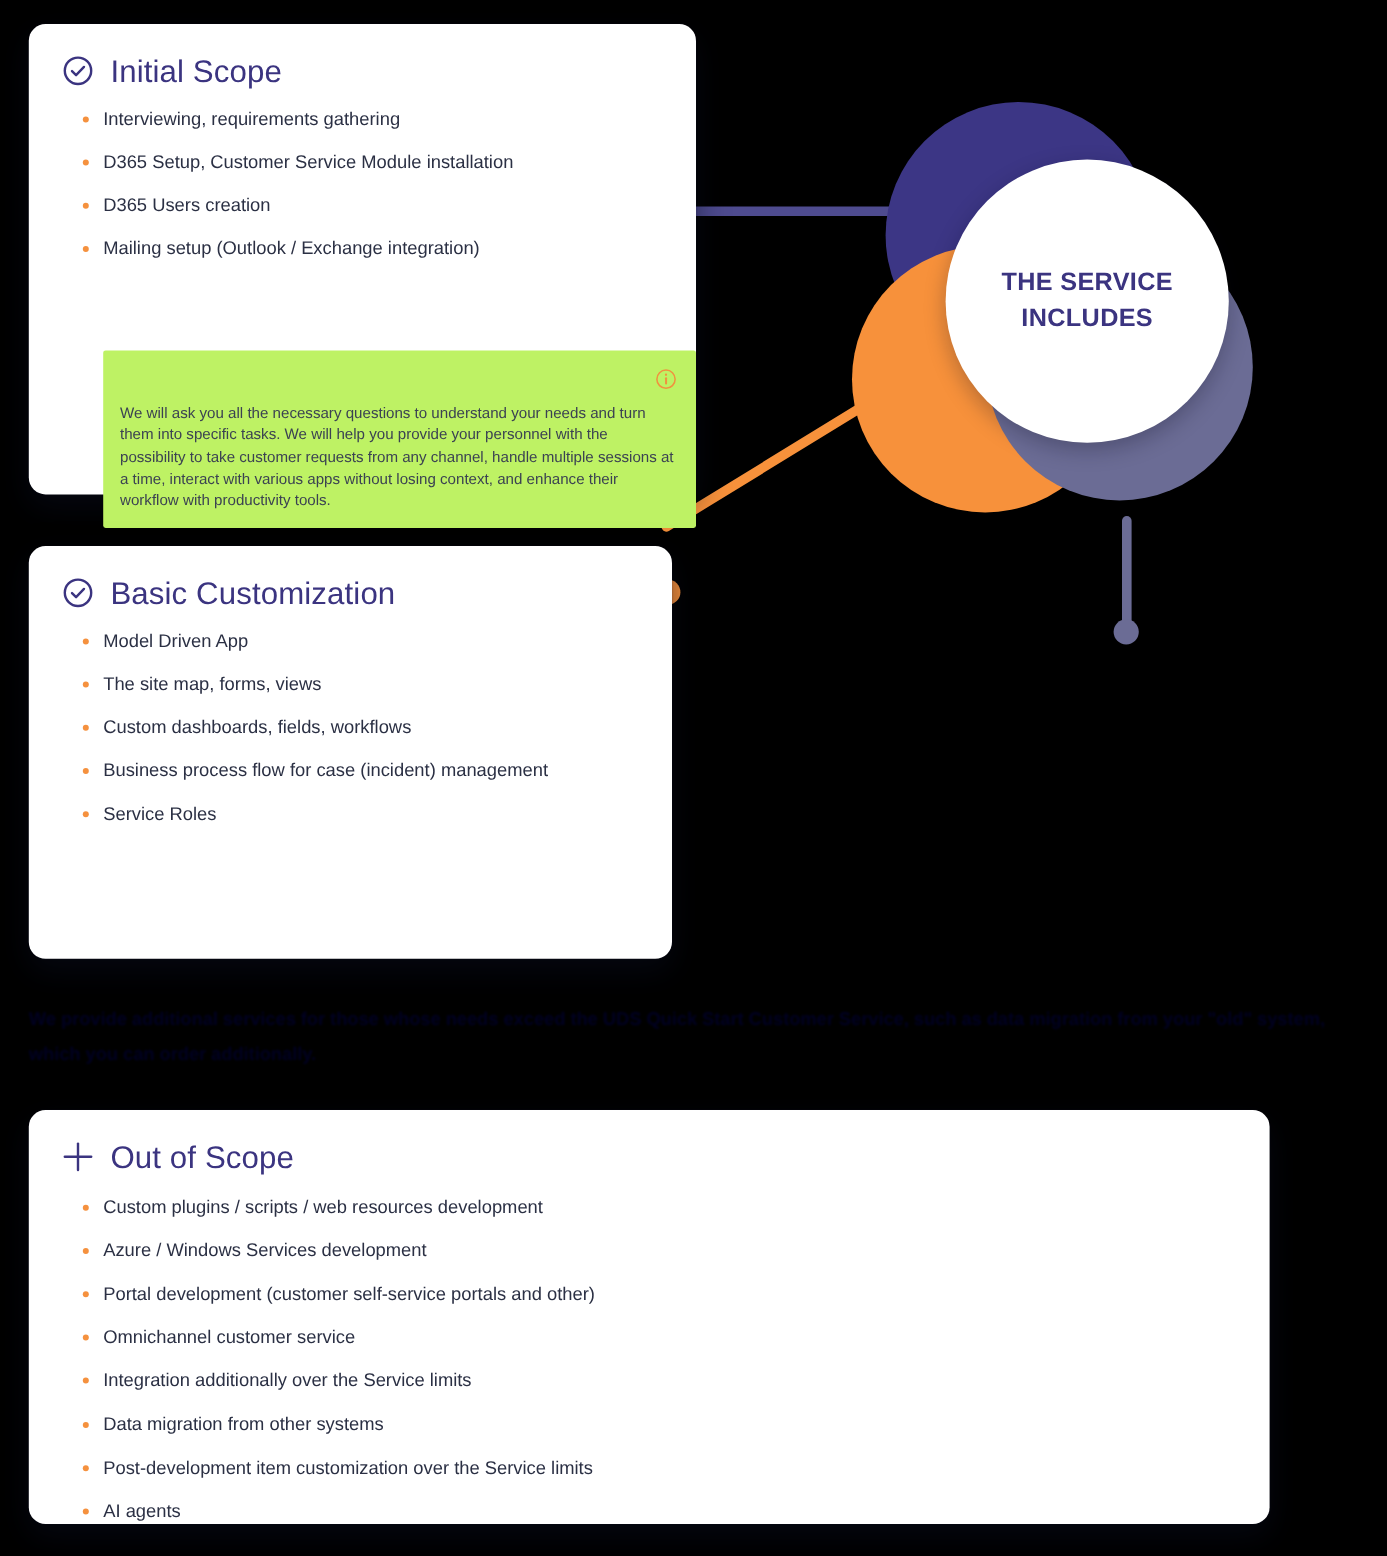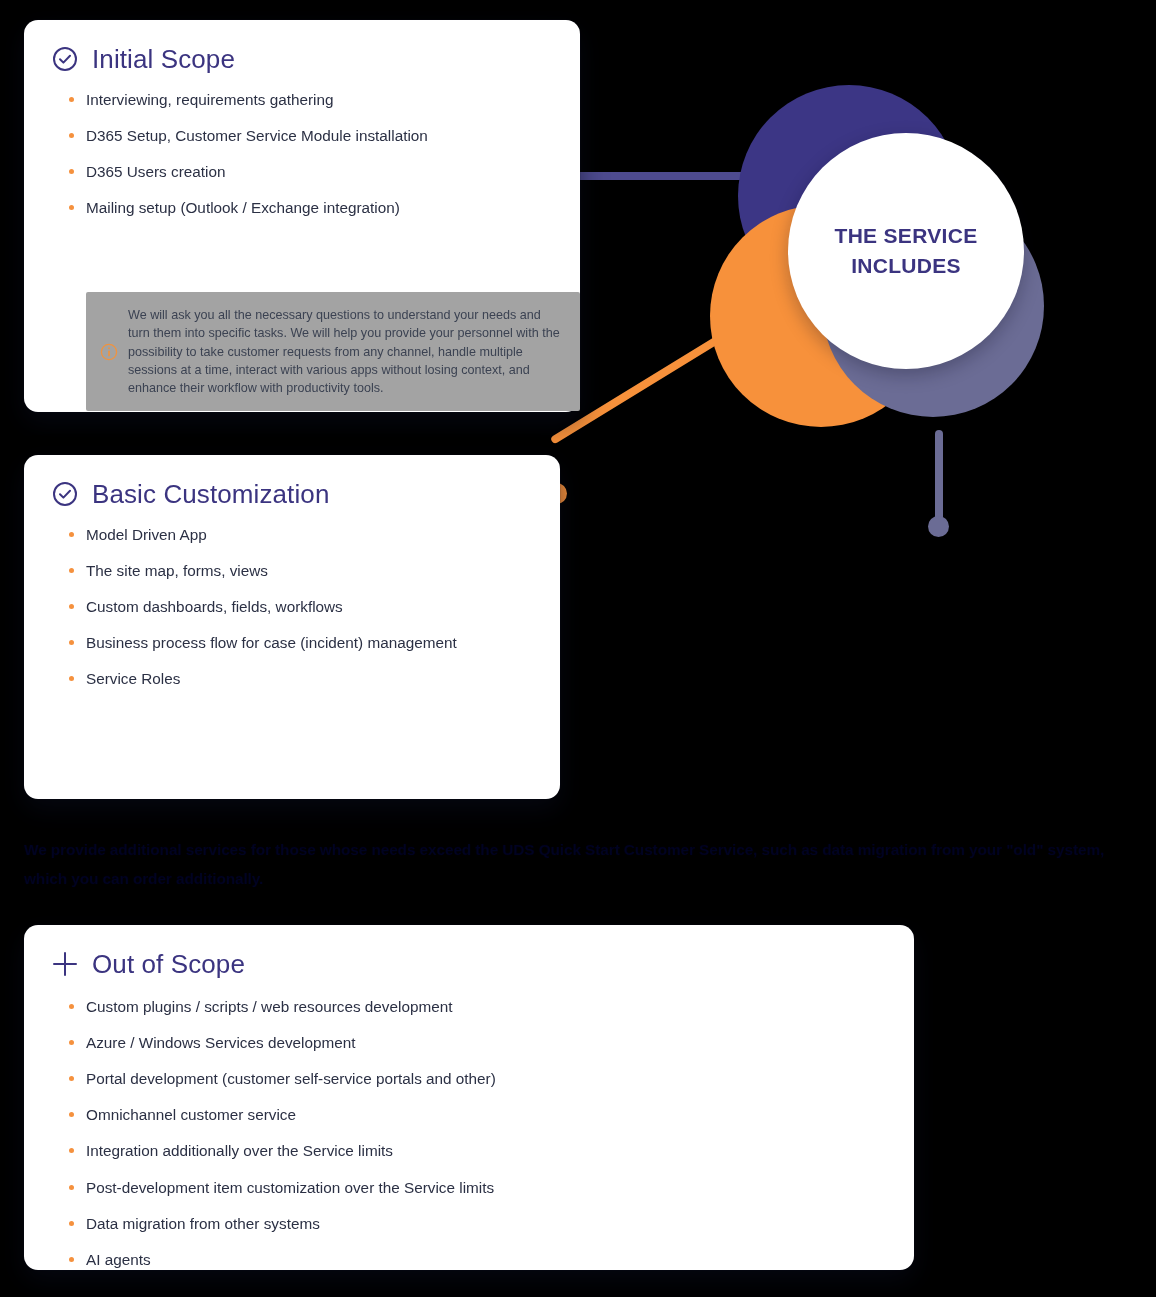--- a/index.html
+++ b/index.html
@@ -26,21 +26,21 @@
     background: #ffffff;
     border-radius: 14px;
     box-shadow: 0 0 0 1px rgba(20,22,45,0.10),
                 0 10px 26px rgba(10,12,30,0.55);
     box-sizing: border-box;
   }
 
   #card-initial      { left: 24px;  top: 20px;   width: 556px; height: 392px; }
   #card-basic        { left: 24px;  top: 455px;  width: 536px; height: 344px; }
   #card-post         { left: 597px; top: 522px;  width: 537px; height: 277px; }
-  #card-out          { left: 24px;  top: 925px;  width: 890px; height: 345px; }
+  #card-out          { left: 24px;  top: 925px;  width: 1034px; height: 345px; }
 
   
   .card-head {
     display: flex;
     align-items: center;
     gap: 14px;
     padding: 26px 0 0 28px;
   }
   .head-icon {
     width: 26px;
@@ -89,28 +89,29 @@
     top: 7px;
     width: 5px;
     height: 5px;
     border-radius: 50%;
     background: #f5913e;
   }
   #card-out ul.bullets li { margin-bottom: 17px; }
 
   
   .note {
-    background: #a3a3a3;
+    background: #bef264;
     margin: 6px 20px 0 20px;
     padding: 14px 16px 14px 14px;
     display: flex;
     gap: 10px;
-    align-items: center;
+    align-items: flex-end;
     border-radius: 2px;
     box-sizing: border-box;
+    flex-direction: column;
   }
   .note-icon {
     flex: 0 0 18px;
     width: 18px;
     height: 18px;
     margin-top: 1px;
   }
   .note-icon svg { display: block; }
   .note-body {
     font-size: 12.6px;
@@ -299,21 +300,21 @@
       <span class="plus-icon"></span>
       <span class="card-title">Out of Scope</span>
     </div>
     <div class="out-cols">
       <ul class="bullets">
         <li>Custom plugins / scripts / web resources development</li>
         <li>Azure / Windows Services development</li>
         <li>Portal development (customer self-service portals and other)</li>
         <li>Omnichannel customer service</li>
         <li>Integration additionally over the Service limits</li>
+        <li>Data migration from other systems</li>
         <li>Post-development item customization over the Service limits</li>
-        <li>Data migration from other systems</li>
         <li>AI agents</li>
       </ul>
     </div>
 
   </div>
 
 </div>
 
 </body></html>

